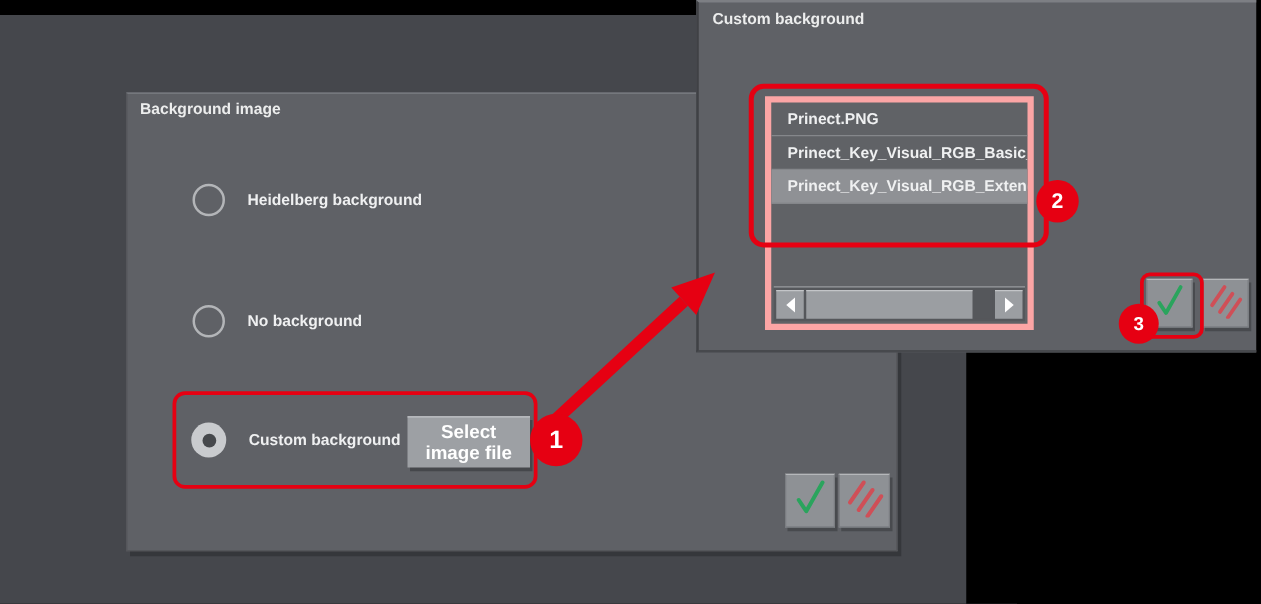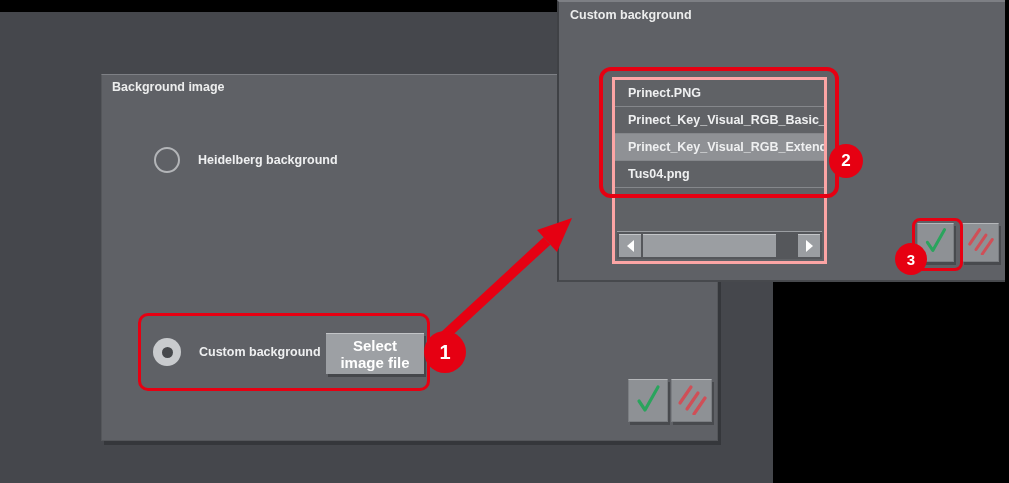--- a/index.html
+++ b/index.html
@@ -49,21 +49,21 @@
   .d1-ok{left:526px;top:304px;} .d1-cancel{left:569px;top:304px;width:41px;}
 
   
   .dialog2{
     position:absolute;left:557px;top:0;width:448px;height:282px;
     background:#5f6166;border-left:2px solid #3f4145;border-top:2px solid #7d7f84;
     border-bottom:2px solid #47494d;box-sizing:border-box;
   }
   .listbox{
     position:absolute;left:53px;top:75px;width:215px;height:187px;
-    border:3px solid #fca5a5;background:#606266;box-sizing:border-box;overflow:hidden;
+    border:5px solid #fca5a5;background:#606266;box-sizing:border-box;overflow:hidden;
   }
   .file-row{
     height:26px;line-height:26px;border-bottom:1px solid #85878b;
     padding-left:13px;font-size:12.5px;font-weight:bold;color:#eff0f1;
     white-space:nowrap;overflow:hidden;cursor:pointer;
   }
   .file-row.selected{background:#8f9195;}
   .scrollbar{
     position:absolute;left:2px;right:2px;bottom:2px;height:28px;
     background:#55575b;border-top:1px solid #9a9da1;
@@ -100,20 +100,24 @@
 <div class="main-panel"></div>
 
 <div class="dialog1">
   <div class="dlg-title">Background image</div>
 
   <div class="option-row opt-1">
     <span class="radio"></span>
     <span class="opt-label">Heidelberg background</span>
   </div>
 
+  <div class="option-row opt-2">
+    <span class="radio"></span>
+    <span class="opt-label">No background</span>
+  </div>
 
   <div class="option-row opt-3">
     <span class="radio selected">
         <span class="radio-dot"></span>
       </span>
     <span class="opt-label">Custom background</span>
   </div>
 
   <button class="select-btn">Select image file</button>
 
@@ -135,21 +139,20 @@
   </div>
 </div>
 
 <div class="dialog2">
   <div class="dlg-title" style="left:11px;top:6px;">Custom background</div>
 
   <div class="listbox">
     <div class="file-row">Prinect.PNG</div>
     <div class="file-row">Prinect_Key_Visual_RGB_Basic_RZ.p</div>
     <div class="file-row selected">Prinect_Key_Visual_RGB_Extended_</div>
-    <div class="file-row">Tus04.png</div>
 
     <div class="scrollbar">
       <div class="sb-btn">
           <span class="tri-left"></span>
         </div>
       <div class="sb-thumb"></div>
       <div class="sb-track"></div>
       <div class="sb-btn">
           <span class="tri-right"></span>
         </div>

